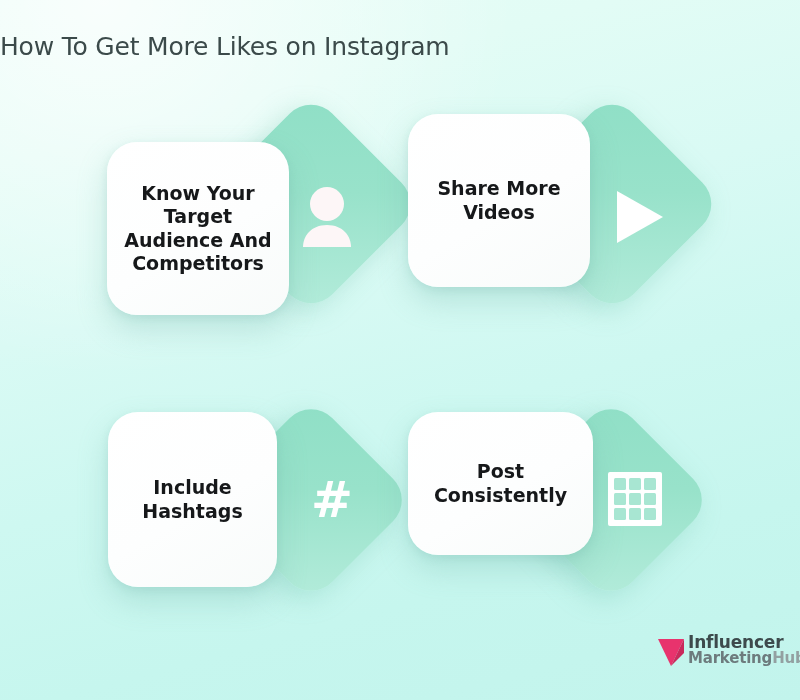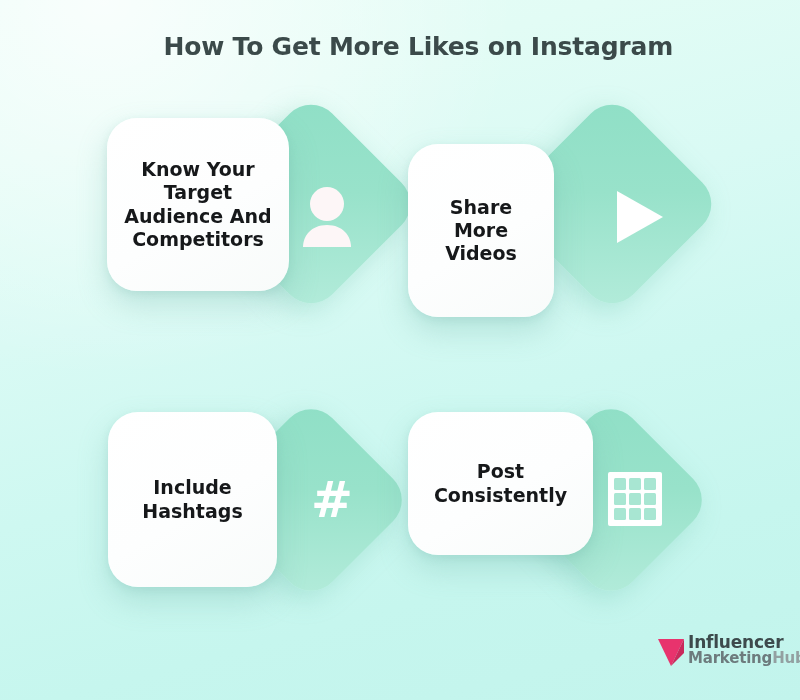--- a/index.html
+++ b/index.html
@@ -39,23 +39,23 @@
     background: radial-gradient(ellipse at 35% 30%, rgba(255,255,255,0.75) 0%, rgba(255,255,255,0.0) 70%);
     pointer-events: none;
   }
 
   
   .page-title {
     position: absolute;
     left: 0;
     top: 32px;
     width: 673px;
-    text-align: right;
+    text-align: left;
     font-size: 25px;
-    font-weight: bold;
+    font-weight: normal;
     color: #3b4a4a;
     letter-spacing: -0.2px;
     font-family: "DejaVu Sans", "Liberation Sans", sans-serif;
   }
 
   
   .step {
     position: absolute;
   }
 
@@ -97,26 +97,26 @@
   
   .step-icon {
     position: absolute;
     display: flex;
     align-items: center;
     justify-content: center;
   }
 
   
   #step1 .diamond { left: 232px;  top: 125px; width: 158px; height: 158px; }
-  #step1 .card    { left: 107px;  top: 118px; width: 182px; height: 173px; border-radius: 30px; }
+  #step1 .card    { left: 107px;  top: 142px; width: 182px; height: 173px; border-radius: 30px; }
   #step1 .step-icon { left: 300px; top: 186px; width: 54px; height: 62px; }
 
   
   #step2 .diamond { left: 533px;  top: 125px; width: 158px; height: 158px; }
-  #step2 .card    { left: 408px;  top: 144px; width: 146px; height: 173px; }
+  #step2 .card    { left: 408px;  top: 114px; width: 182px; height: 173px; }
   #step2 .step-icon { left: 612px; top: 188px; width: 54px; height: 58px; }
 
   
   #step3 .diamond { left: 238px;  top: 427px; width: 146px; height: 146px; }
   #step3 .card    { left: 108px;  top: 412px; width: 169px; height: 175px; }
   #step3 .step-icon { left: 306px; top: 472px; width: 52px; height: 56px; }
 
   
   #step4 .diamond { left: 538px;  top: 427px; width: 146px; height: 146px; }
   #step4 .card    { left: 408px;  top: 412px; width: 185px; height: 143px; }

